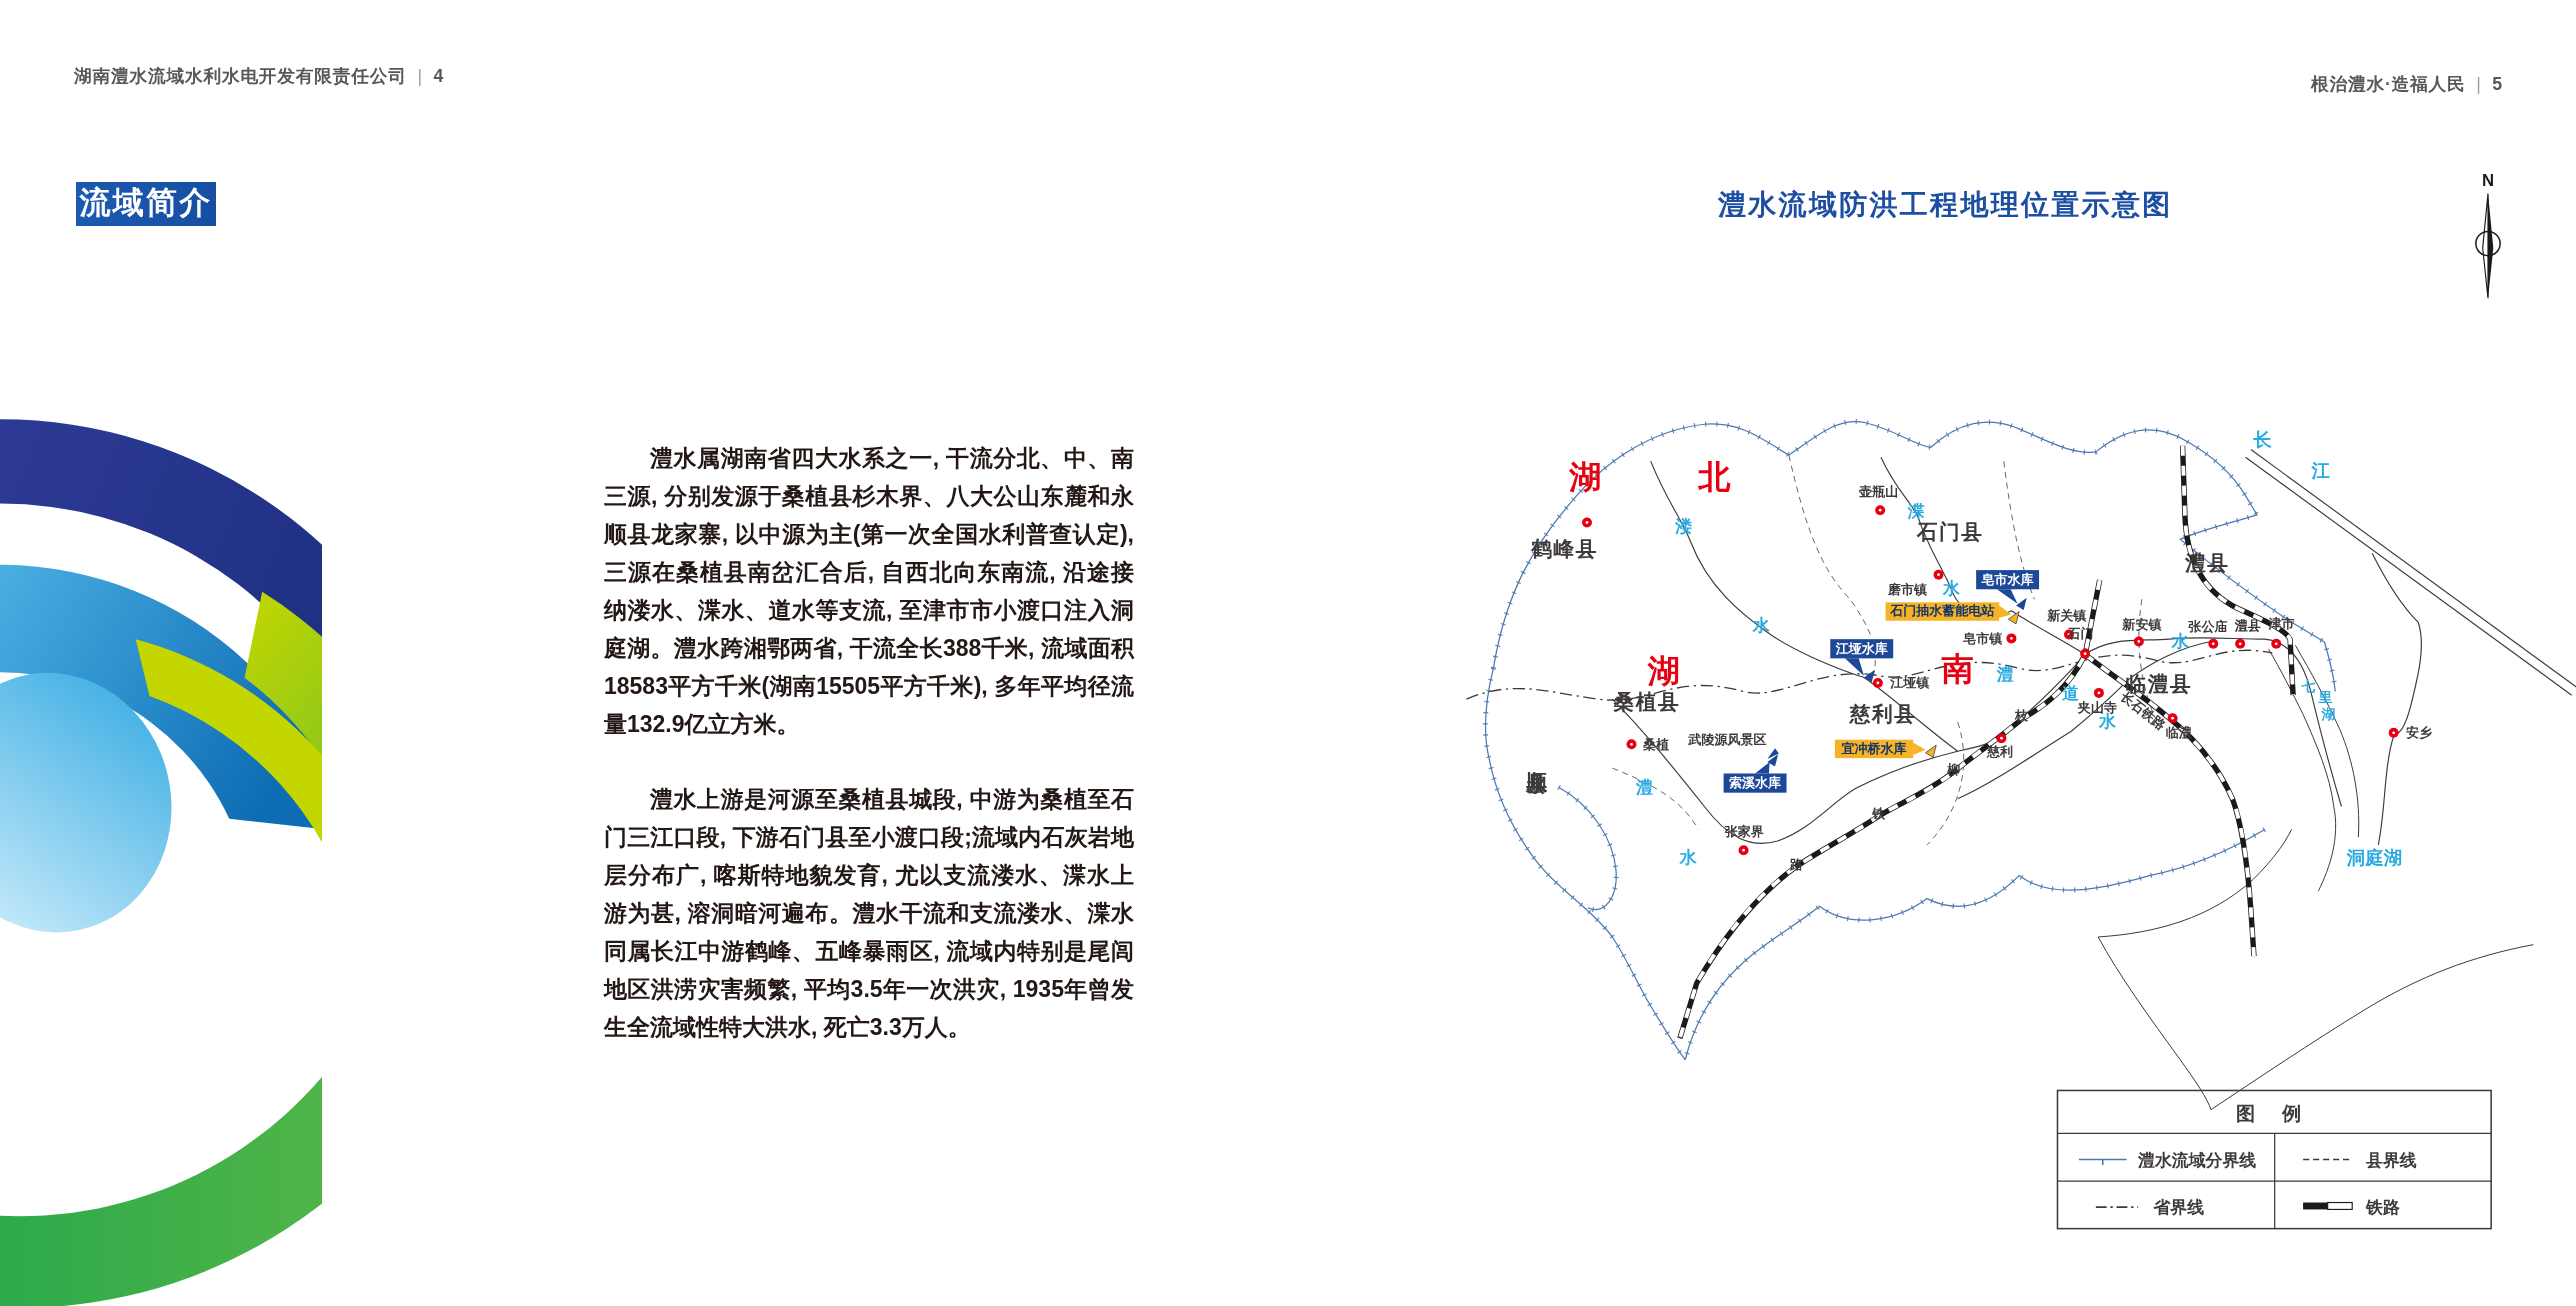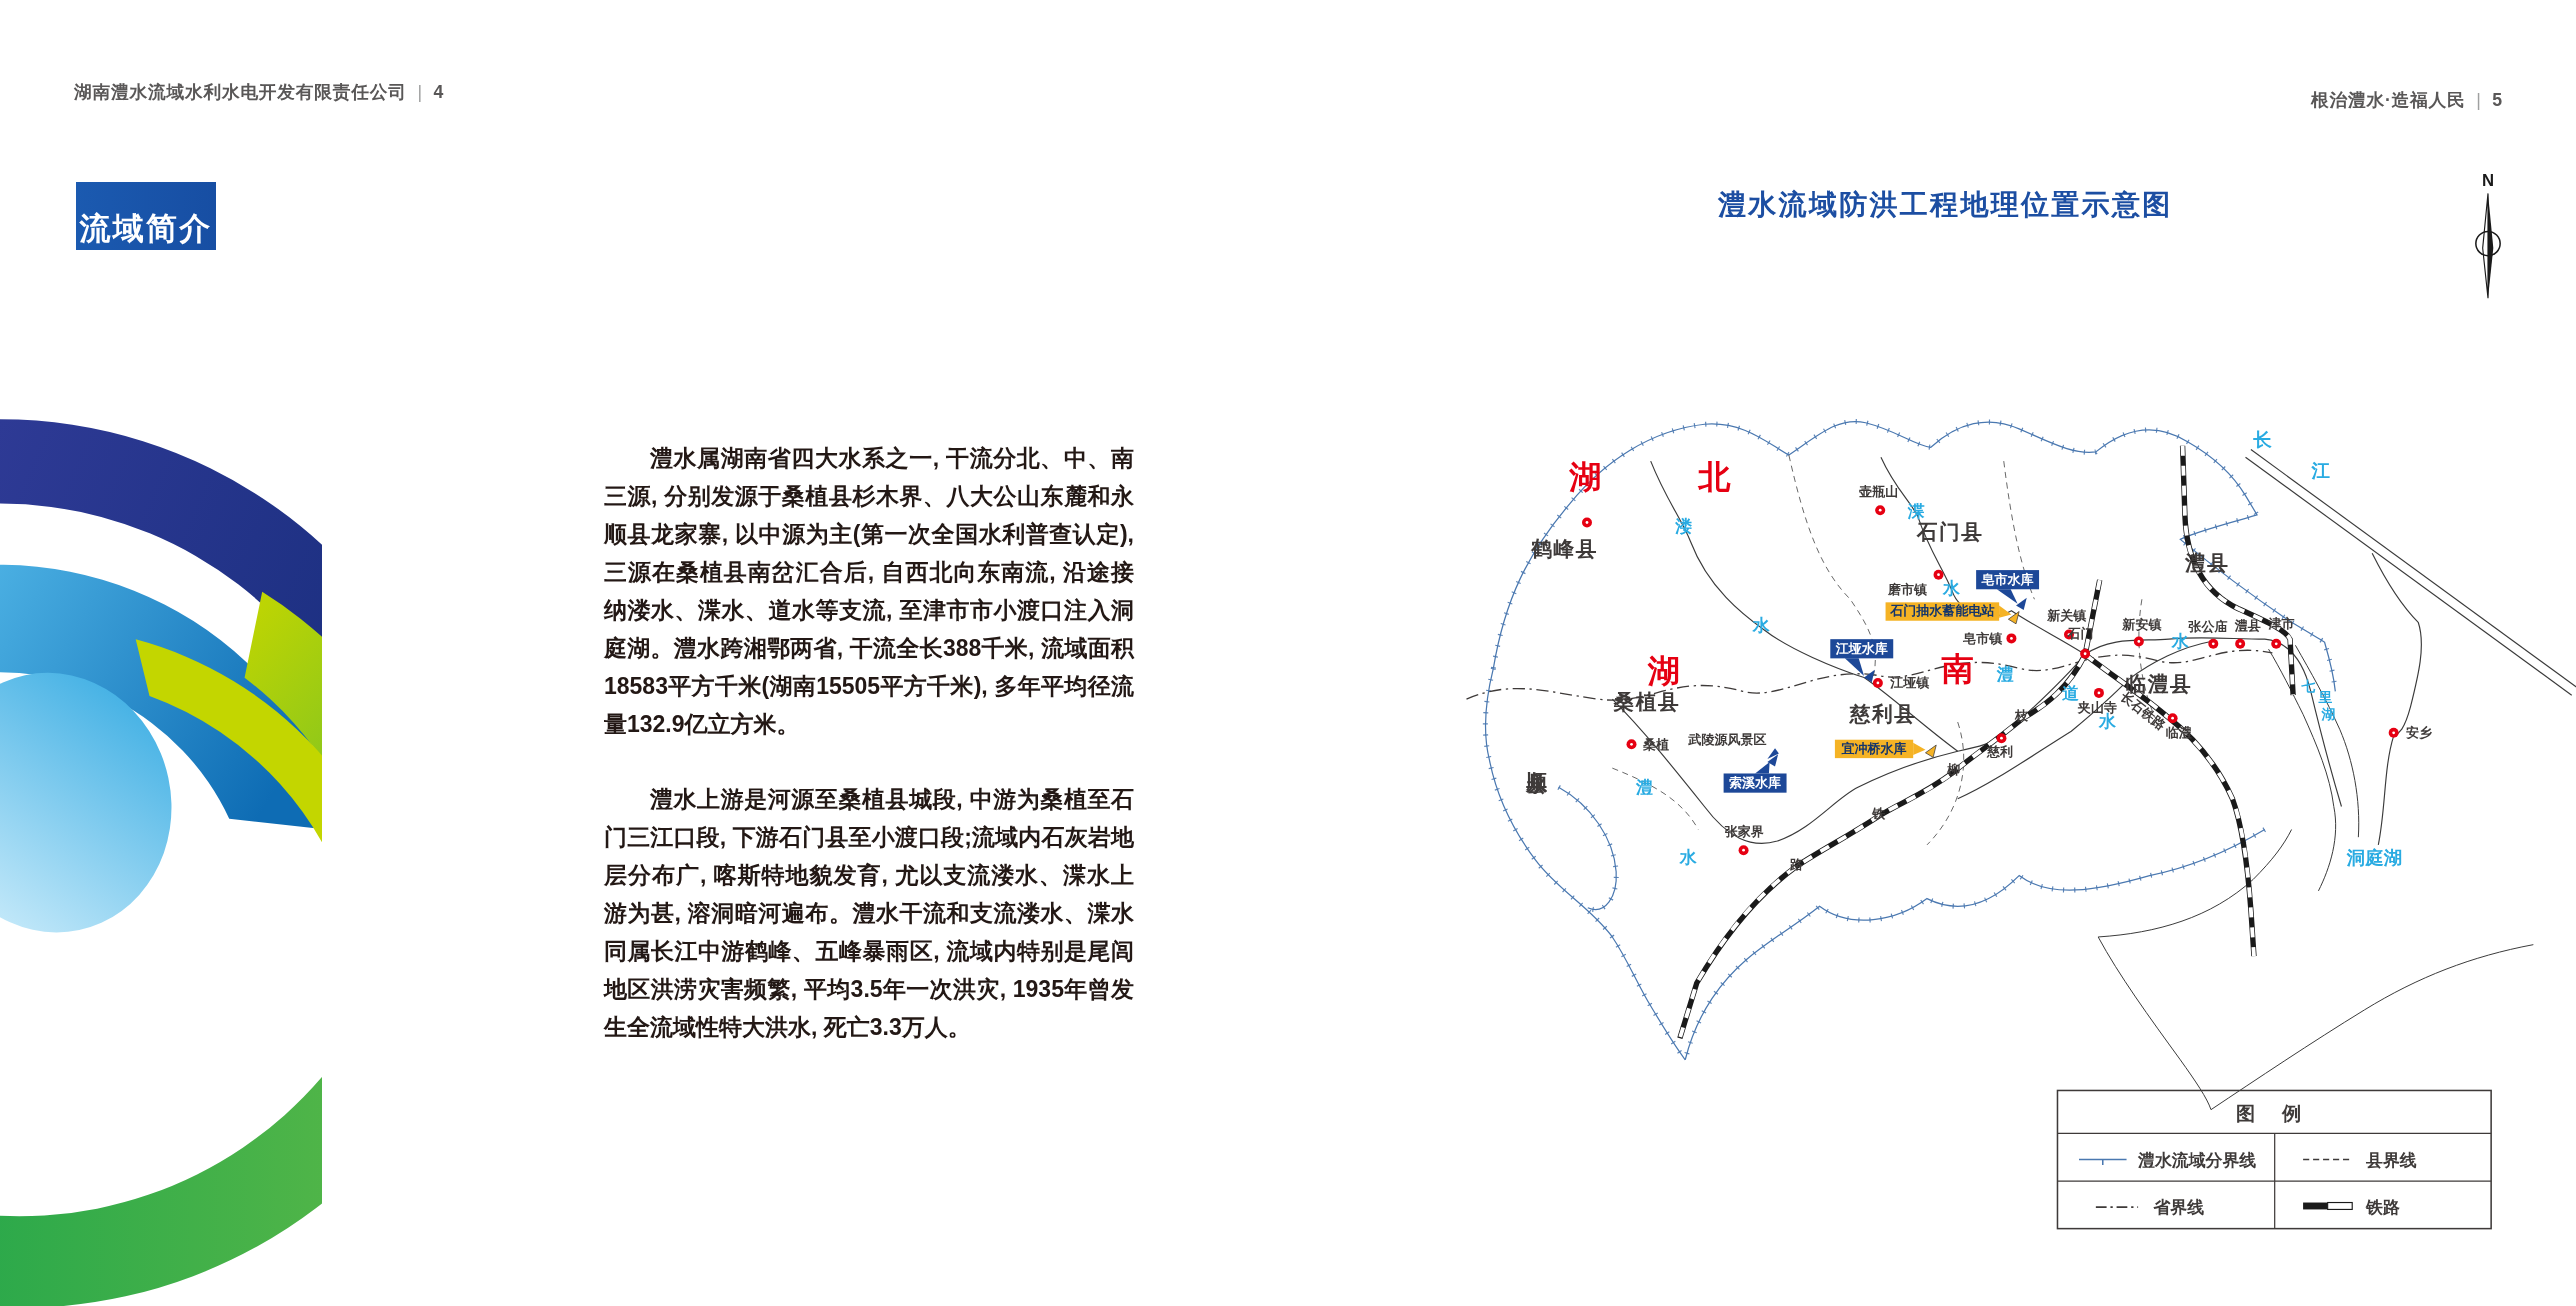--- a/index.html
+++ b/index.html
@@ -1,30 +1,30 @@
 <!DOCTYPE html>
 <html style="font-size:12.3px"><head>
 <meta charset="utf-8">
 <style>
   html,body{margin:0;padding:0;}
   body{
     width:2576px;height:1306px;position:relative;background:#ffffff;
     font-family:"Liberation Sans", sans-serif;color:#3e3a39;overflow:hidden;
   }
   
-  .hdr{position:absolute;top:80px;font-size:17.7px;font-weight:bold;color:#595757;letter-spacing:0.8px;white-space:nowrap;}
+  .hdr{position:absolute;top:64px;font-size:17.7px;font-weight:bold;color:#595757;letter-spacing:0.8px;white-space:nowrap;}
   .hdr-left{left:74px;}
   .hdr-right{right:73px;text-align:right;margin-top:8px;}
   .hdr .div{color:#9fa0a0;font-weight:normal;padding:0 10.7px;}
   .hdr .pn{font-weight:bold;}
   
   .banner{
-    position:absolute;left:76px;top:182px;width:140px;height:68px;
+    position:absolute;left:76px;top:182px;width:140px;height:44px;
     background:linear-gradient(90deg,#1b5ab0 0%,#174ea3 100%);
-    display:flex;align-items:flex-end;justify-content:center;
+    display:flex;align-items:flex-start;justify-content:center;
   }
   .banner span{color:#fff;font-size:31px;font-weight:bold;letter-spacing:2.3px;}
   
   .bodytext{
     position:absolute;left:604px;top:439px;width:530px;
     font-size:23px;line-height:38px;font-weight:bold;color:#231815;
     text-align:justify;
   }
   .bodytext p{margin:0 0 37px 0;text-indent:2em;}
   

